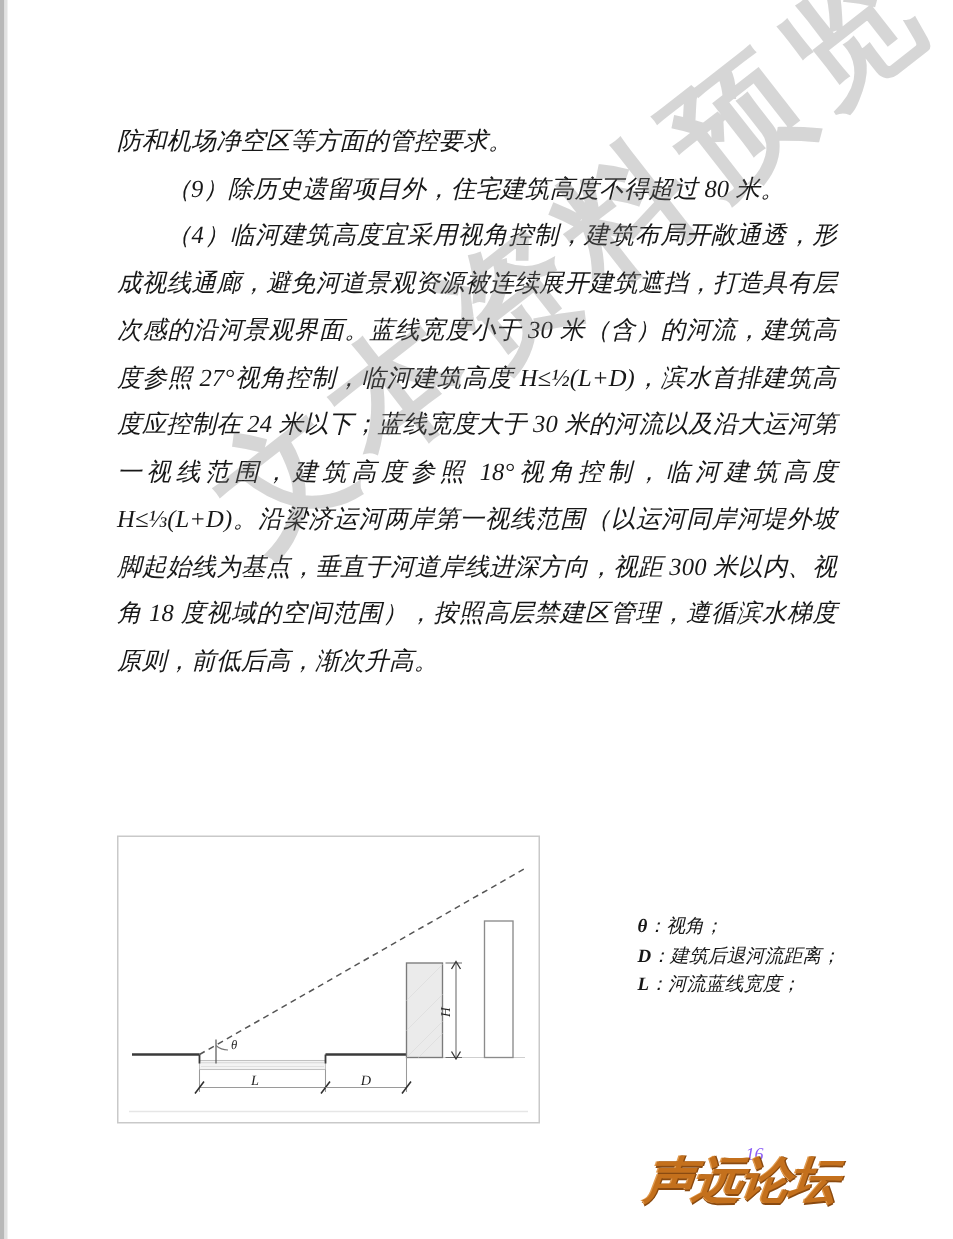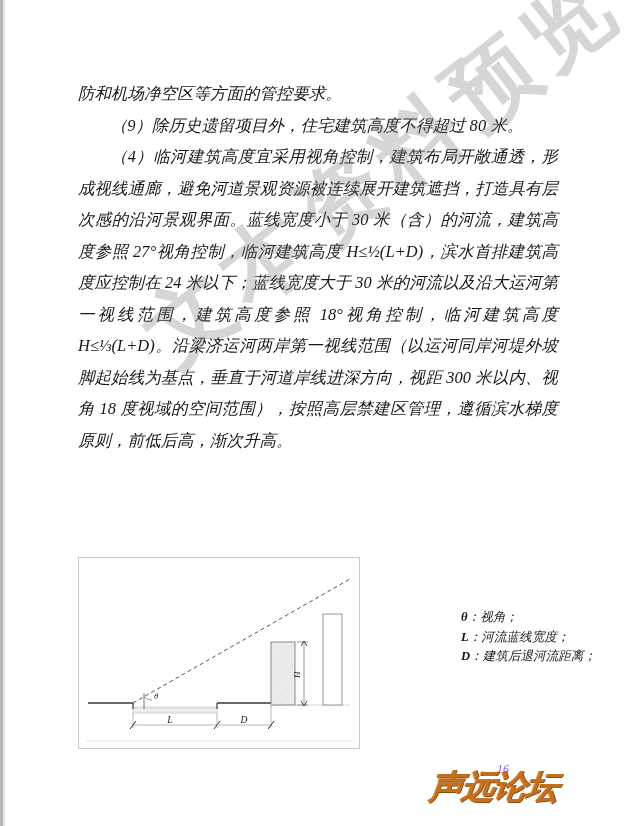--- a/index.html
+++ b/index.html
@@ -95,21 +95,20 @@
     background: #ffffff;
   }
   #figure-svg { position: absolute; left: 0; top: 0; }
 
   
   #legend {
     position: absolute;
     left: 425px;
     top: 608px;
     z-index: 3;
-    margin-left: 36px;
   }
   .legend-row {
     font-size: 12.6px;
     line-height: 19.5px;
     color: #161616;
     white-space: nowrap;
   }
   .legend-row .sym {
     font-weight: 700;
     font-family: "Liberation Serif", serif;
@@ -213,24 +212,24 @@
 
       <line x1="8" y1="184" x2="274" y2="184" stroke="#e6e6e6" stroke-width="1"></line>
     </svg>
   </div>
 
   <div id="legend">
     <div class="legend-row">
       <span class="sym">θ</span><span>：</span><span>视角；</span>
     </div>
     <div class="legend-row">
-      <span class="sym">L</span><span>：</span><span>河流蓝线宽度；</span>
+      <span class="sym">D</span><span>：</span><span>建筑后退河流距离；</span>
     </div>
     <div class="legend-row">
-      <span class="sym">D</span><span>：</span><span>建筑后退河流距离；</span>
+      <span class="sym">L</span><span>：</span><span>河流蓝线宽度；</span>
     </div>
   </div>
 
   <div id="page-number">16</div>
 </div>
 
 <div id="watermark">
   <div class="wm-text">文本资料预览</div>
 </div>
 

